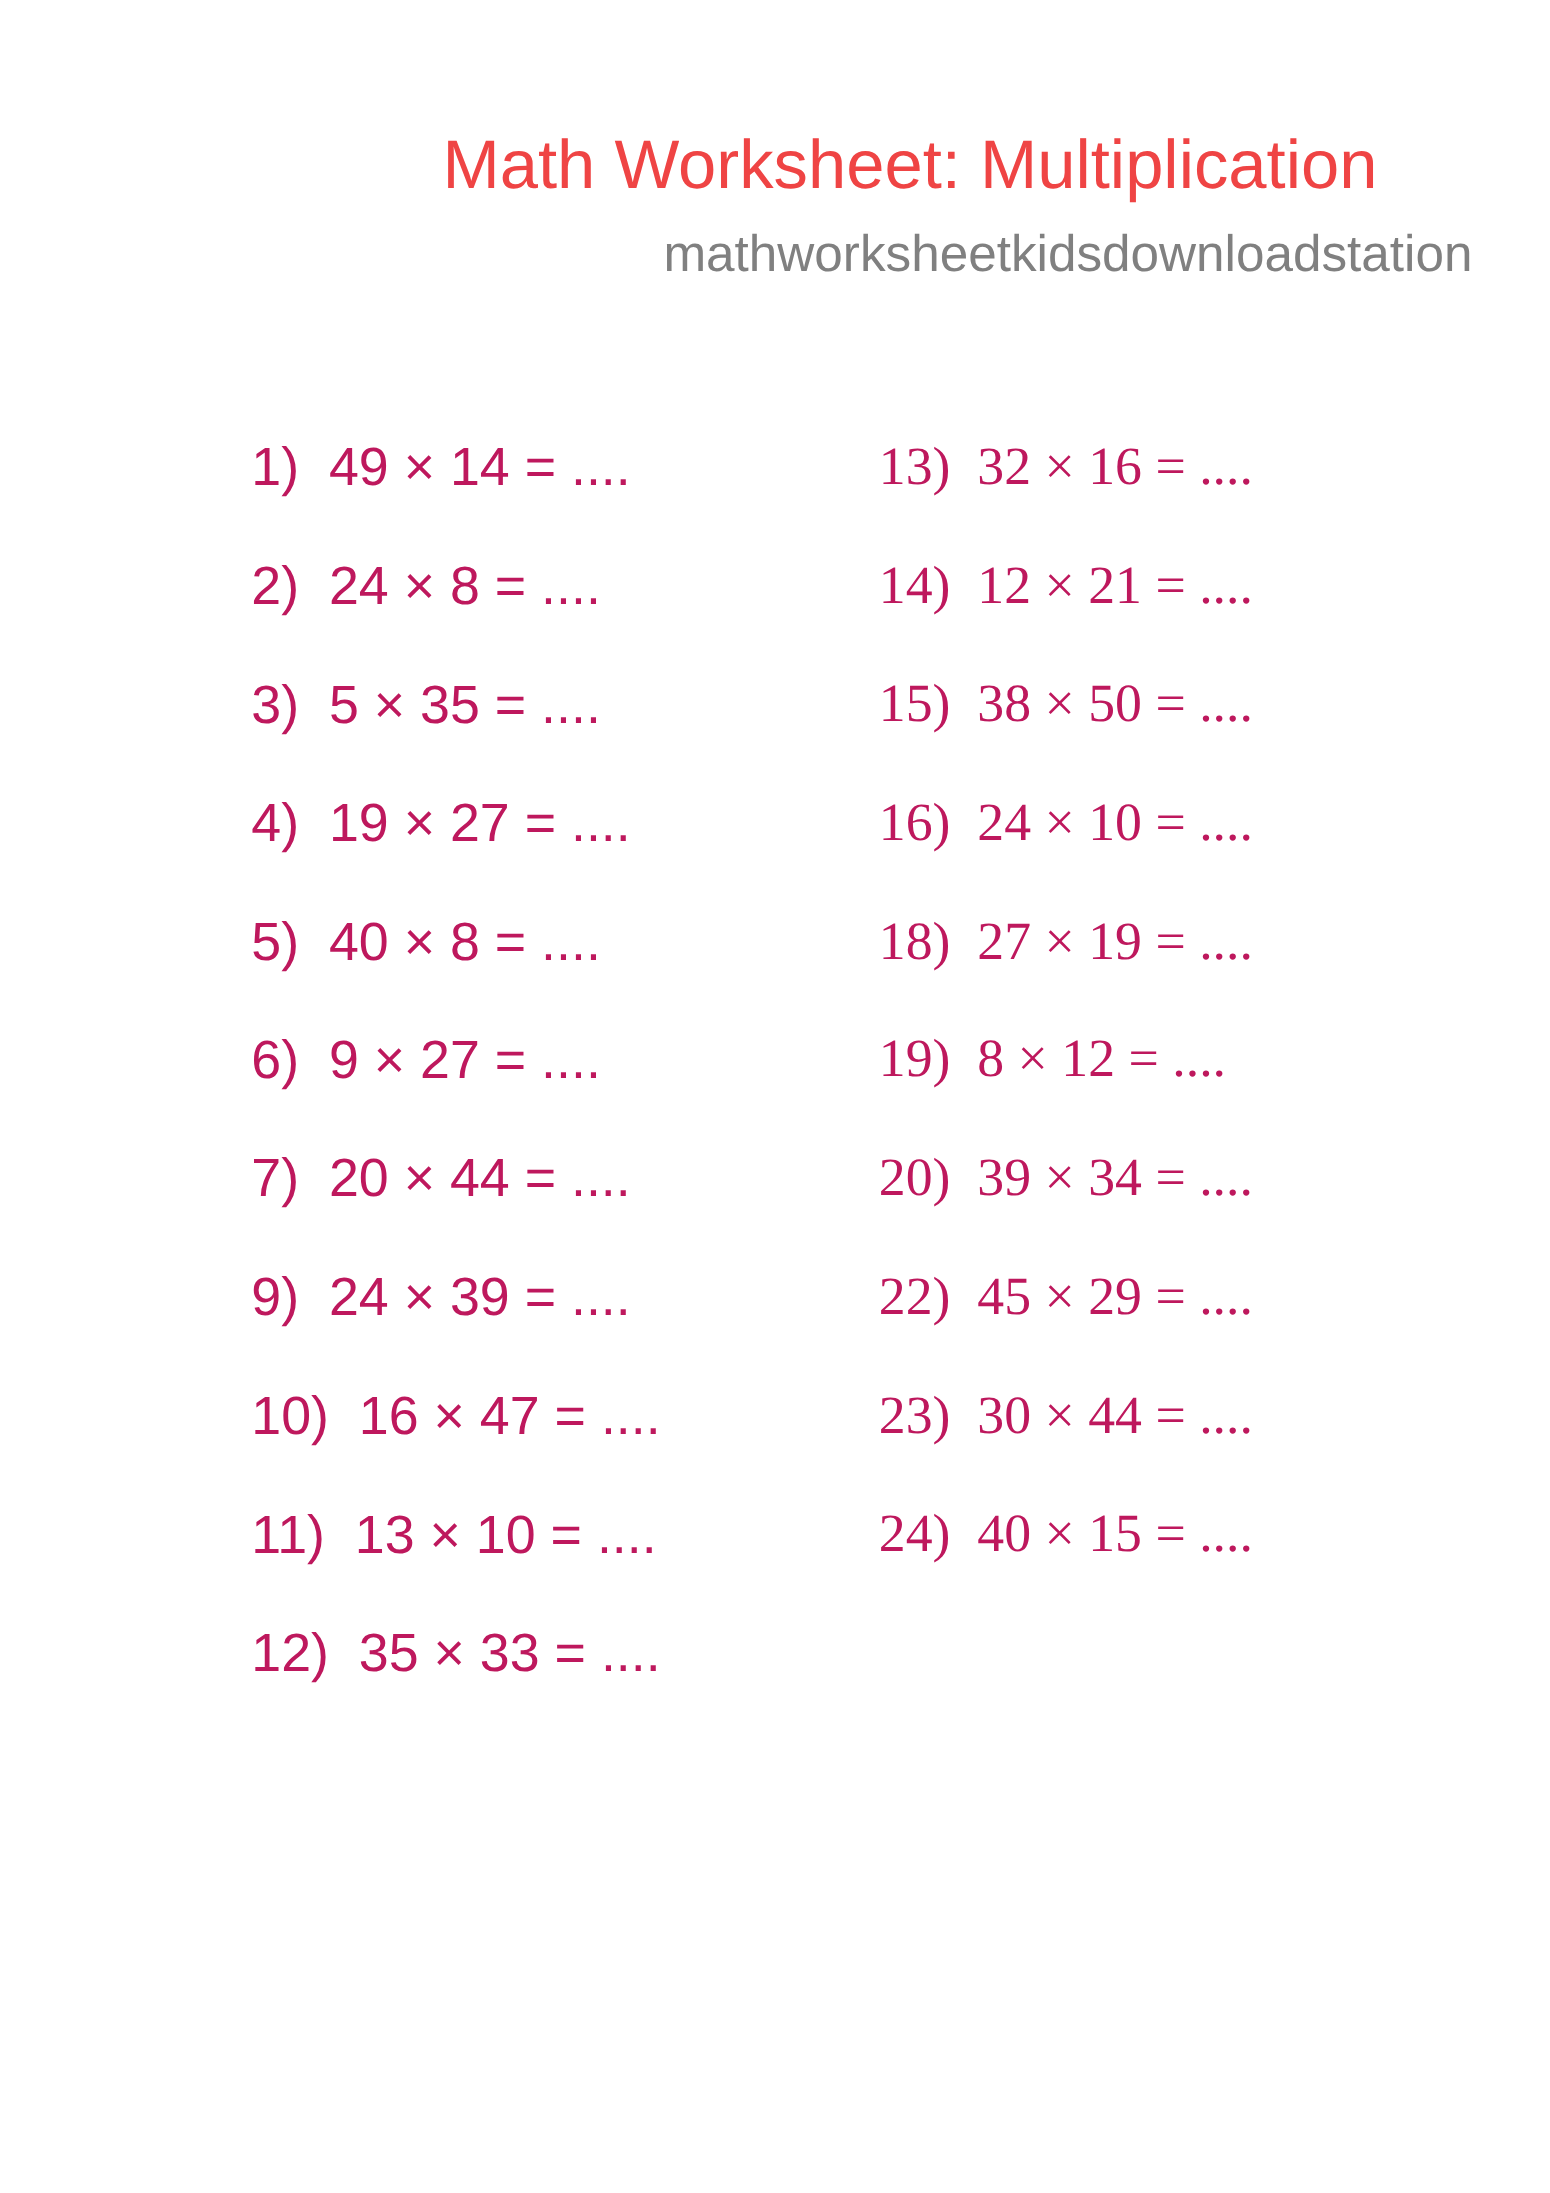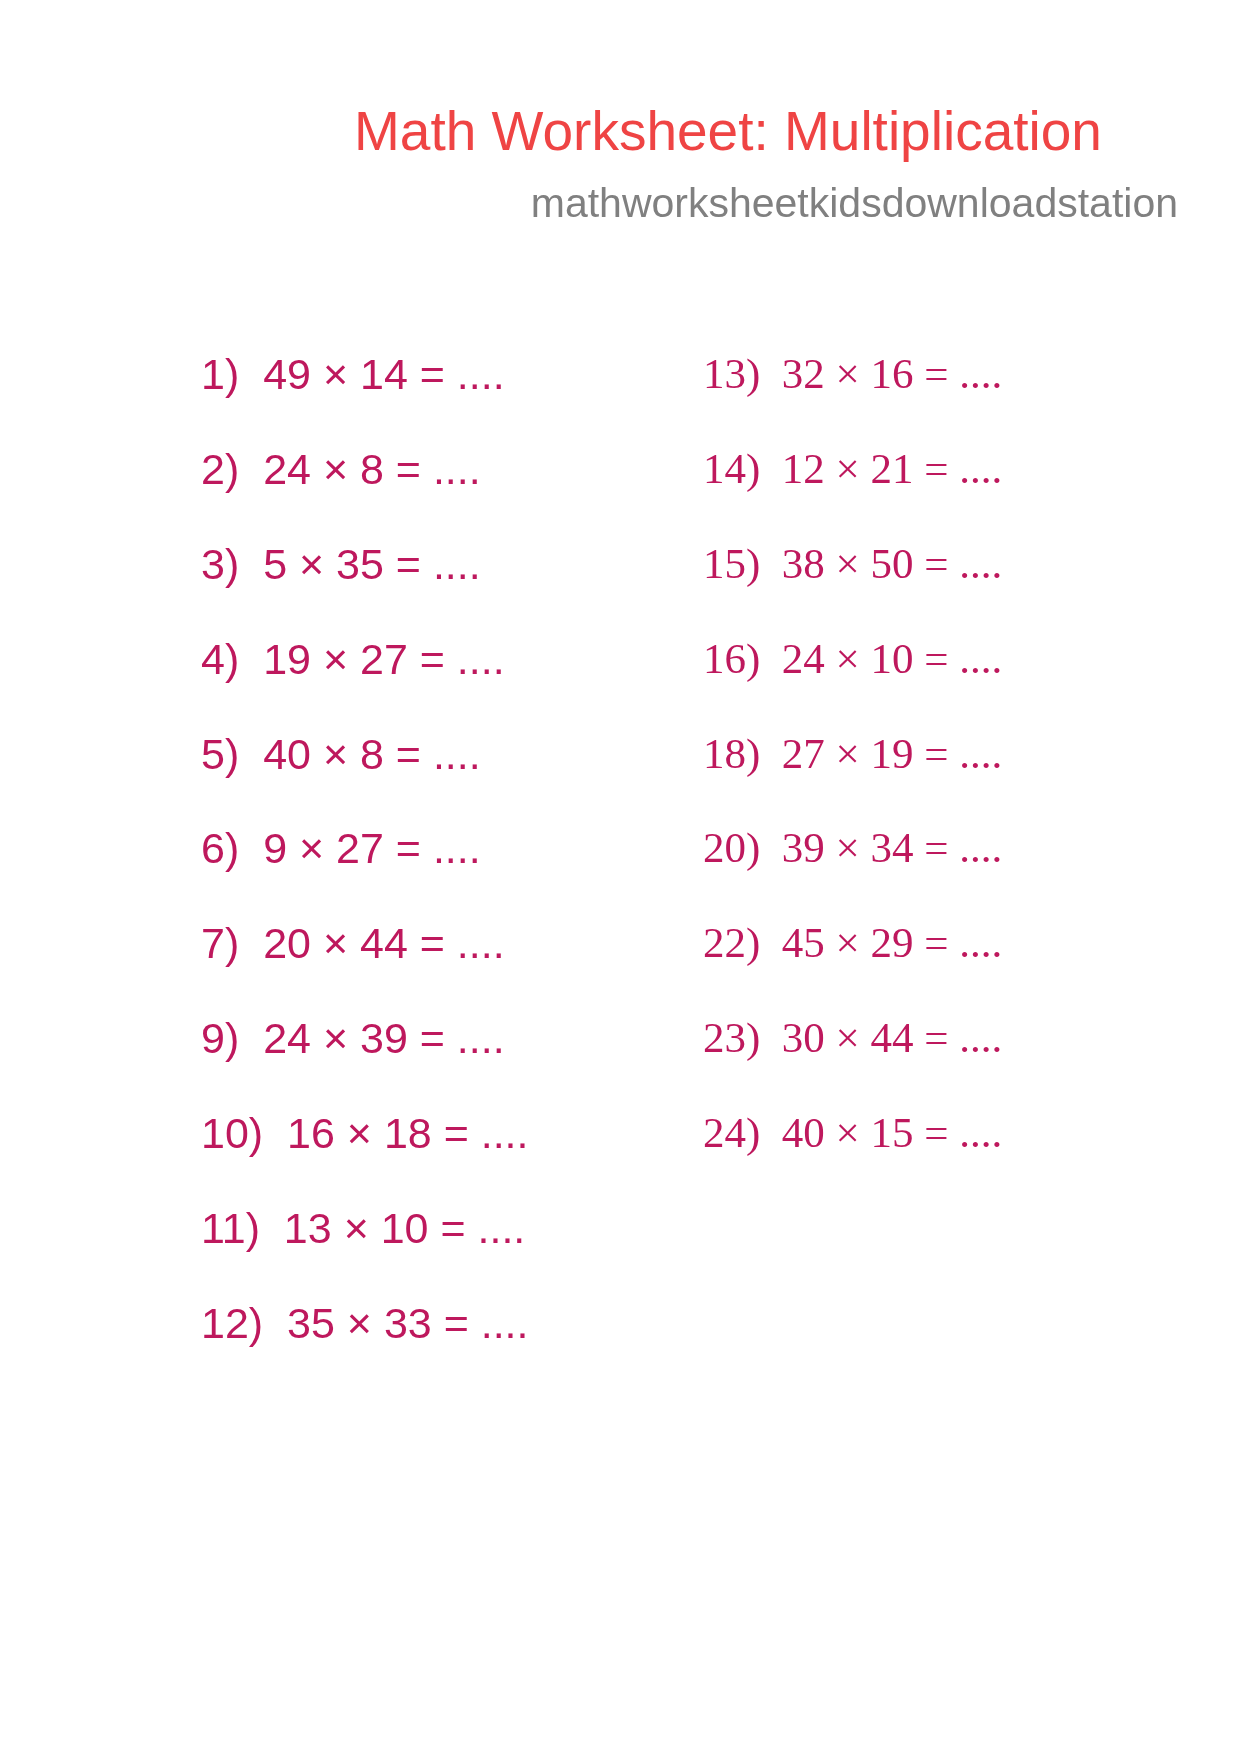--- a/index.html
+++ b/index.html
@@ -22,28 +22,29 @@
 
 <div class="col left">
   <div class="problem">1)  49 × 14 = ....</div>
   <div class="problem">2)  24 × 8 = ....</div>
   <div class="problem">3)  5 × 35 = ....</div>
   <div class="problem">4)  19 × 27 = ....</div>
   <div class="problem">5)  40 × 8 = ....</div>
   <div class="problem">6)  9 × 27 = ....</div>
   <div class="problem">7)  20 × 44 = ....</div>
   <div class="problem">9)  24 × 39 = ....</div>
-  <div class="problem">10)  16 × 18 = ....</div>
+  <div class="problem">10)  16 × 47 = ....</div>
   <div class="problem">11)  13 × 10 = ....</div>
   <div class="problem">12)  35 × 33 = ....</div>
 </div>
 
 <div class="col right">
   <div class="problem">13)  32 × 16 = ....</div>
   <div class="problem">14)  12 × 21 = ....</div>
   <div class="problem">15)  38 × 50 = ....</div>
   <div class="problem">16)  24 × 10 = ....</div>
   <div class="problem">18)  27 × 19 = ....</div>
+  <div class="problem">19)  8 × 12 = ....</div>
   <div class="problem">20)  39 × 34 = ....</div>
   <div class="problem">22)  45 × 29 = ....</div>
   <div class="problem">23)  30 × 44 = ....</div>
   <div class="problem">24)  40 × 15 = ....</div>
 </div>
 
 </body></html>

